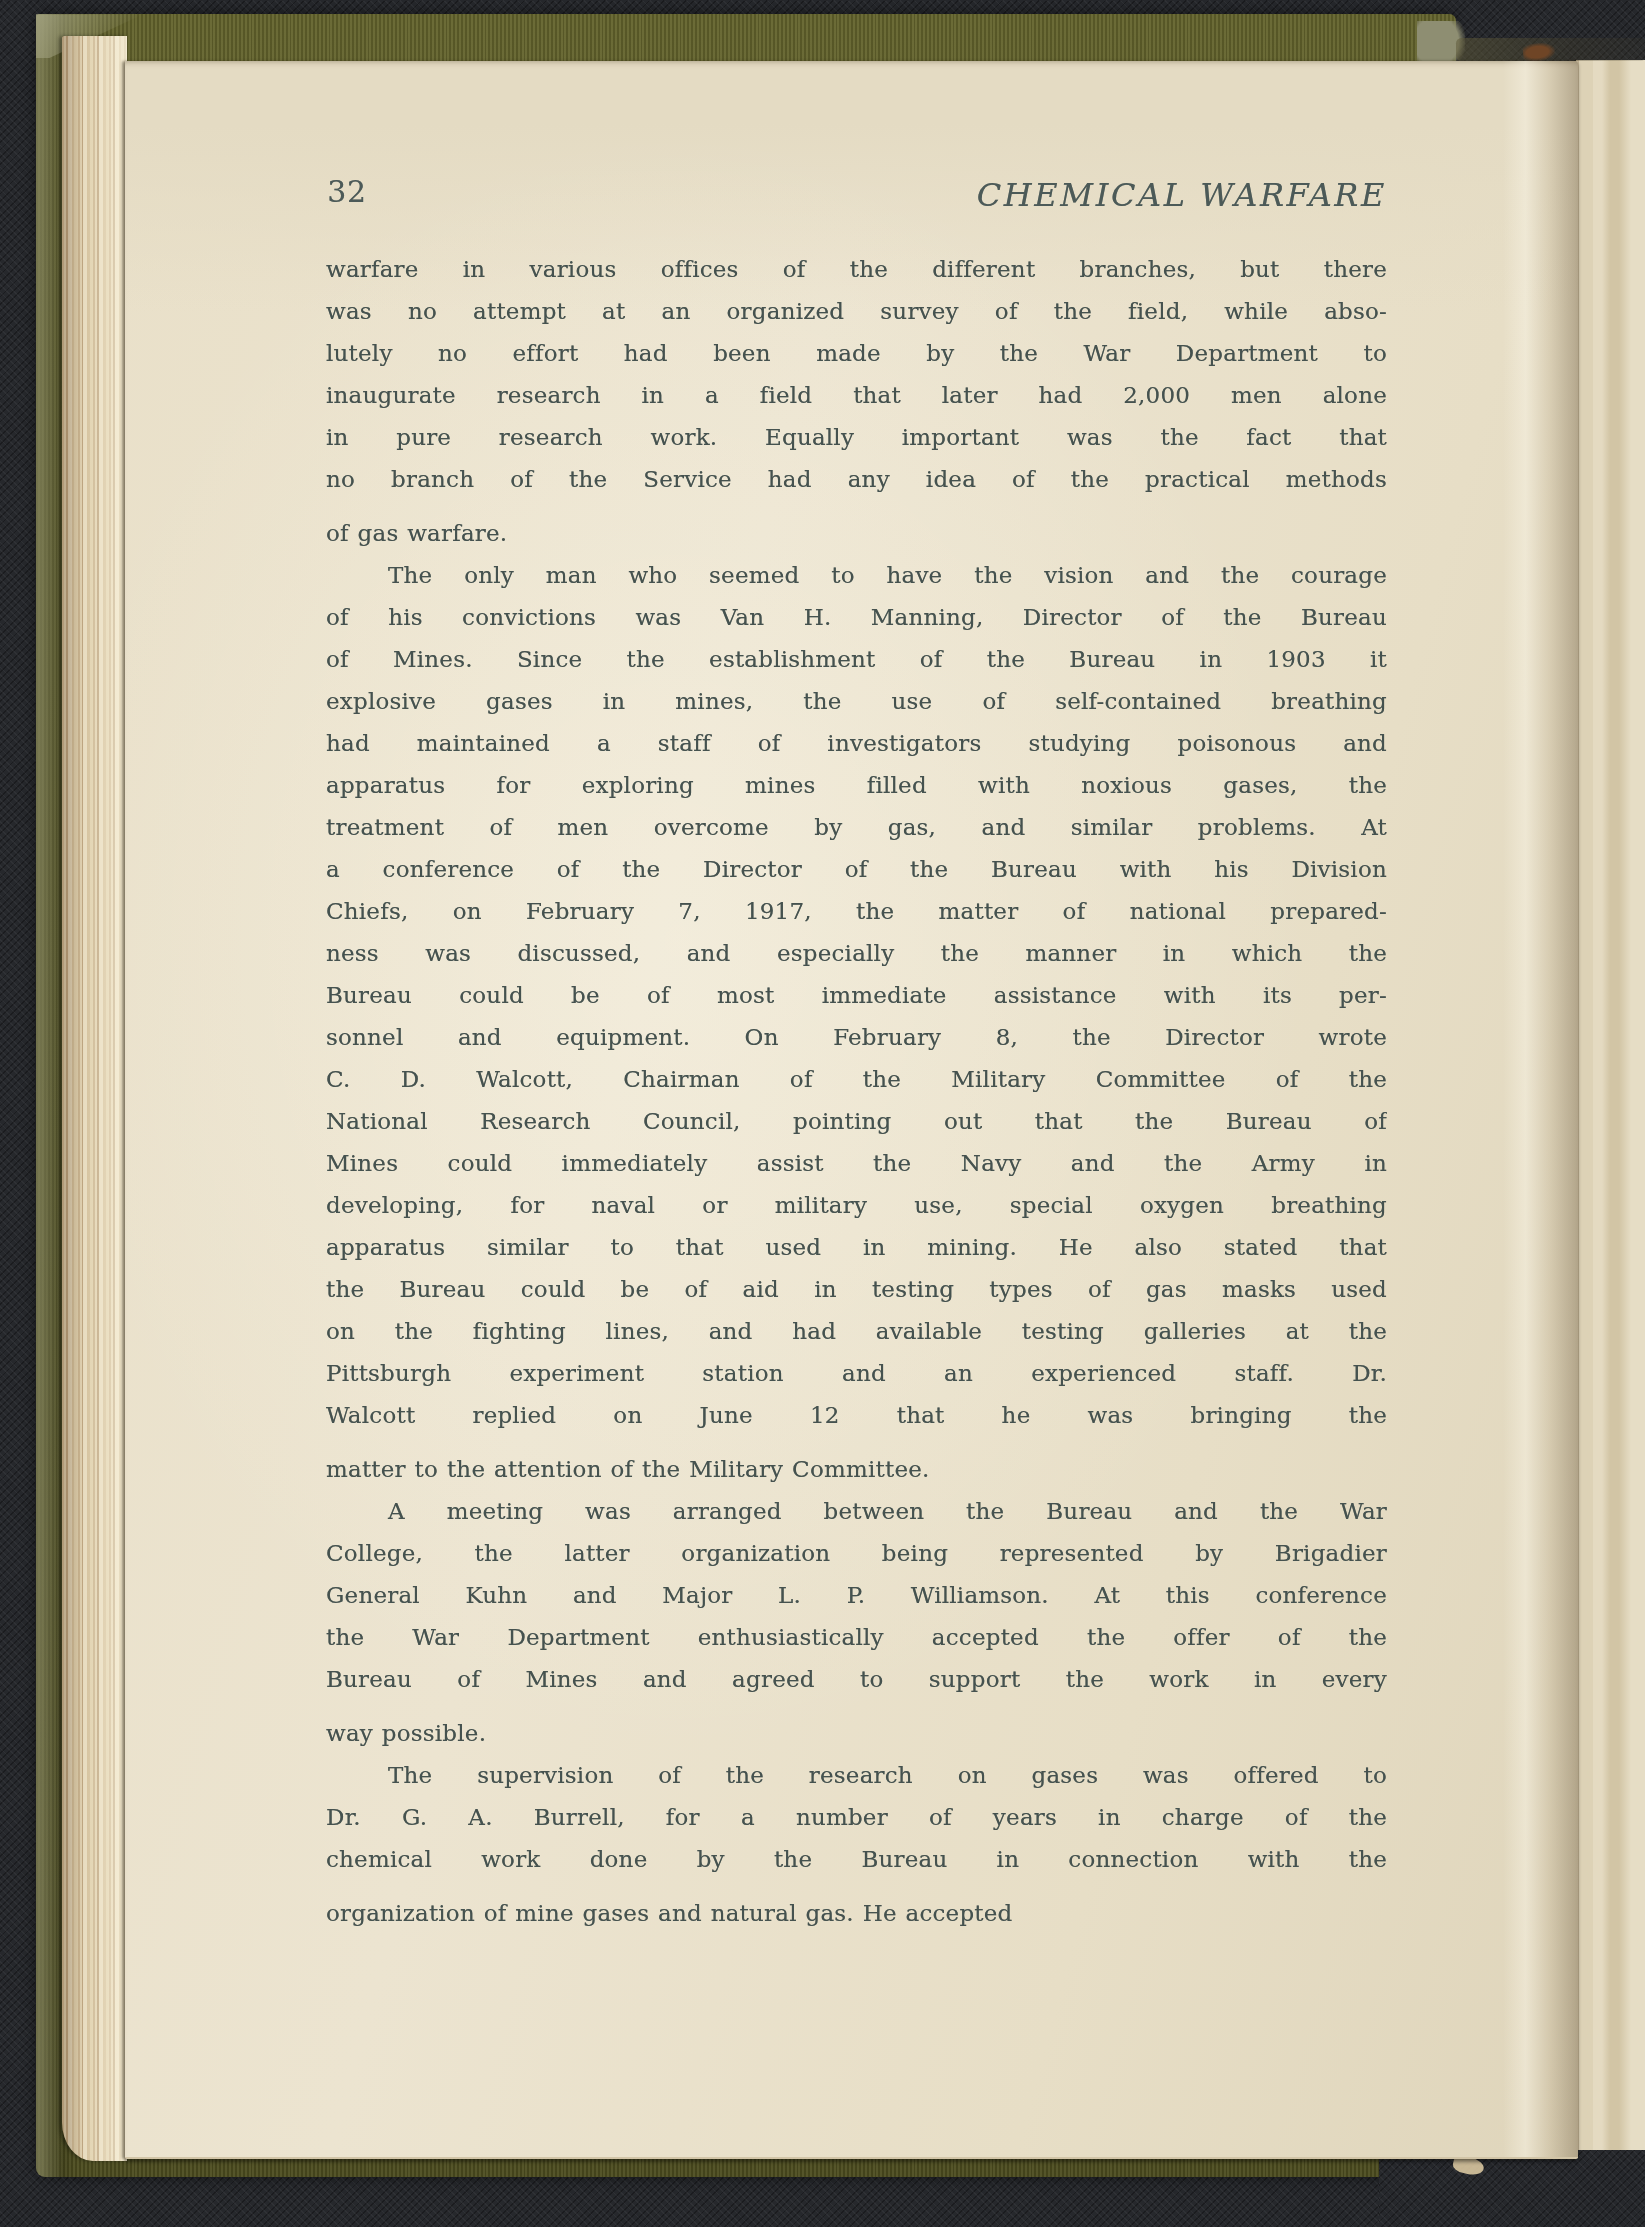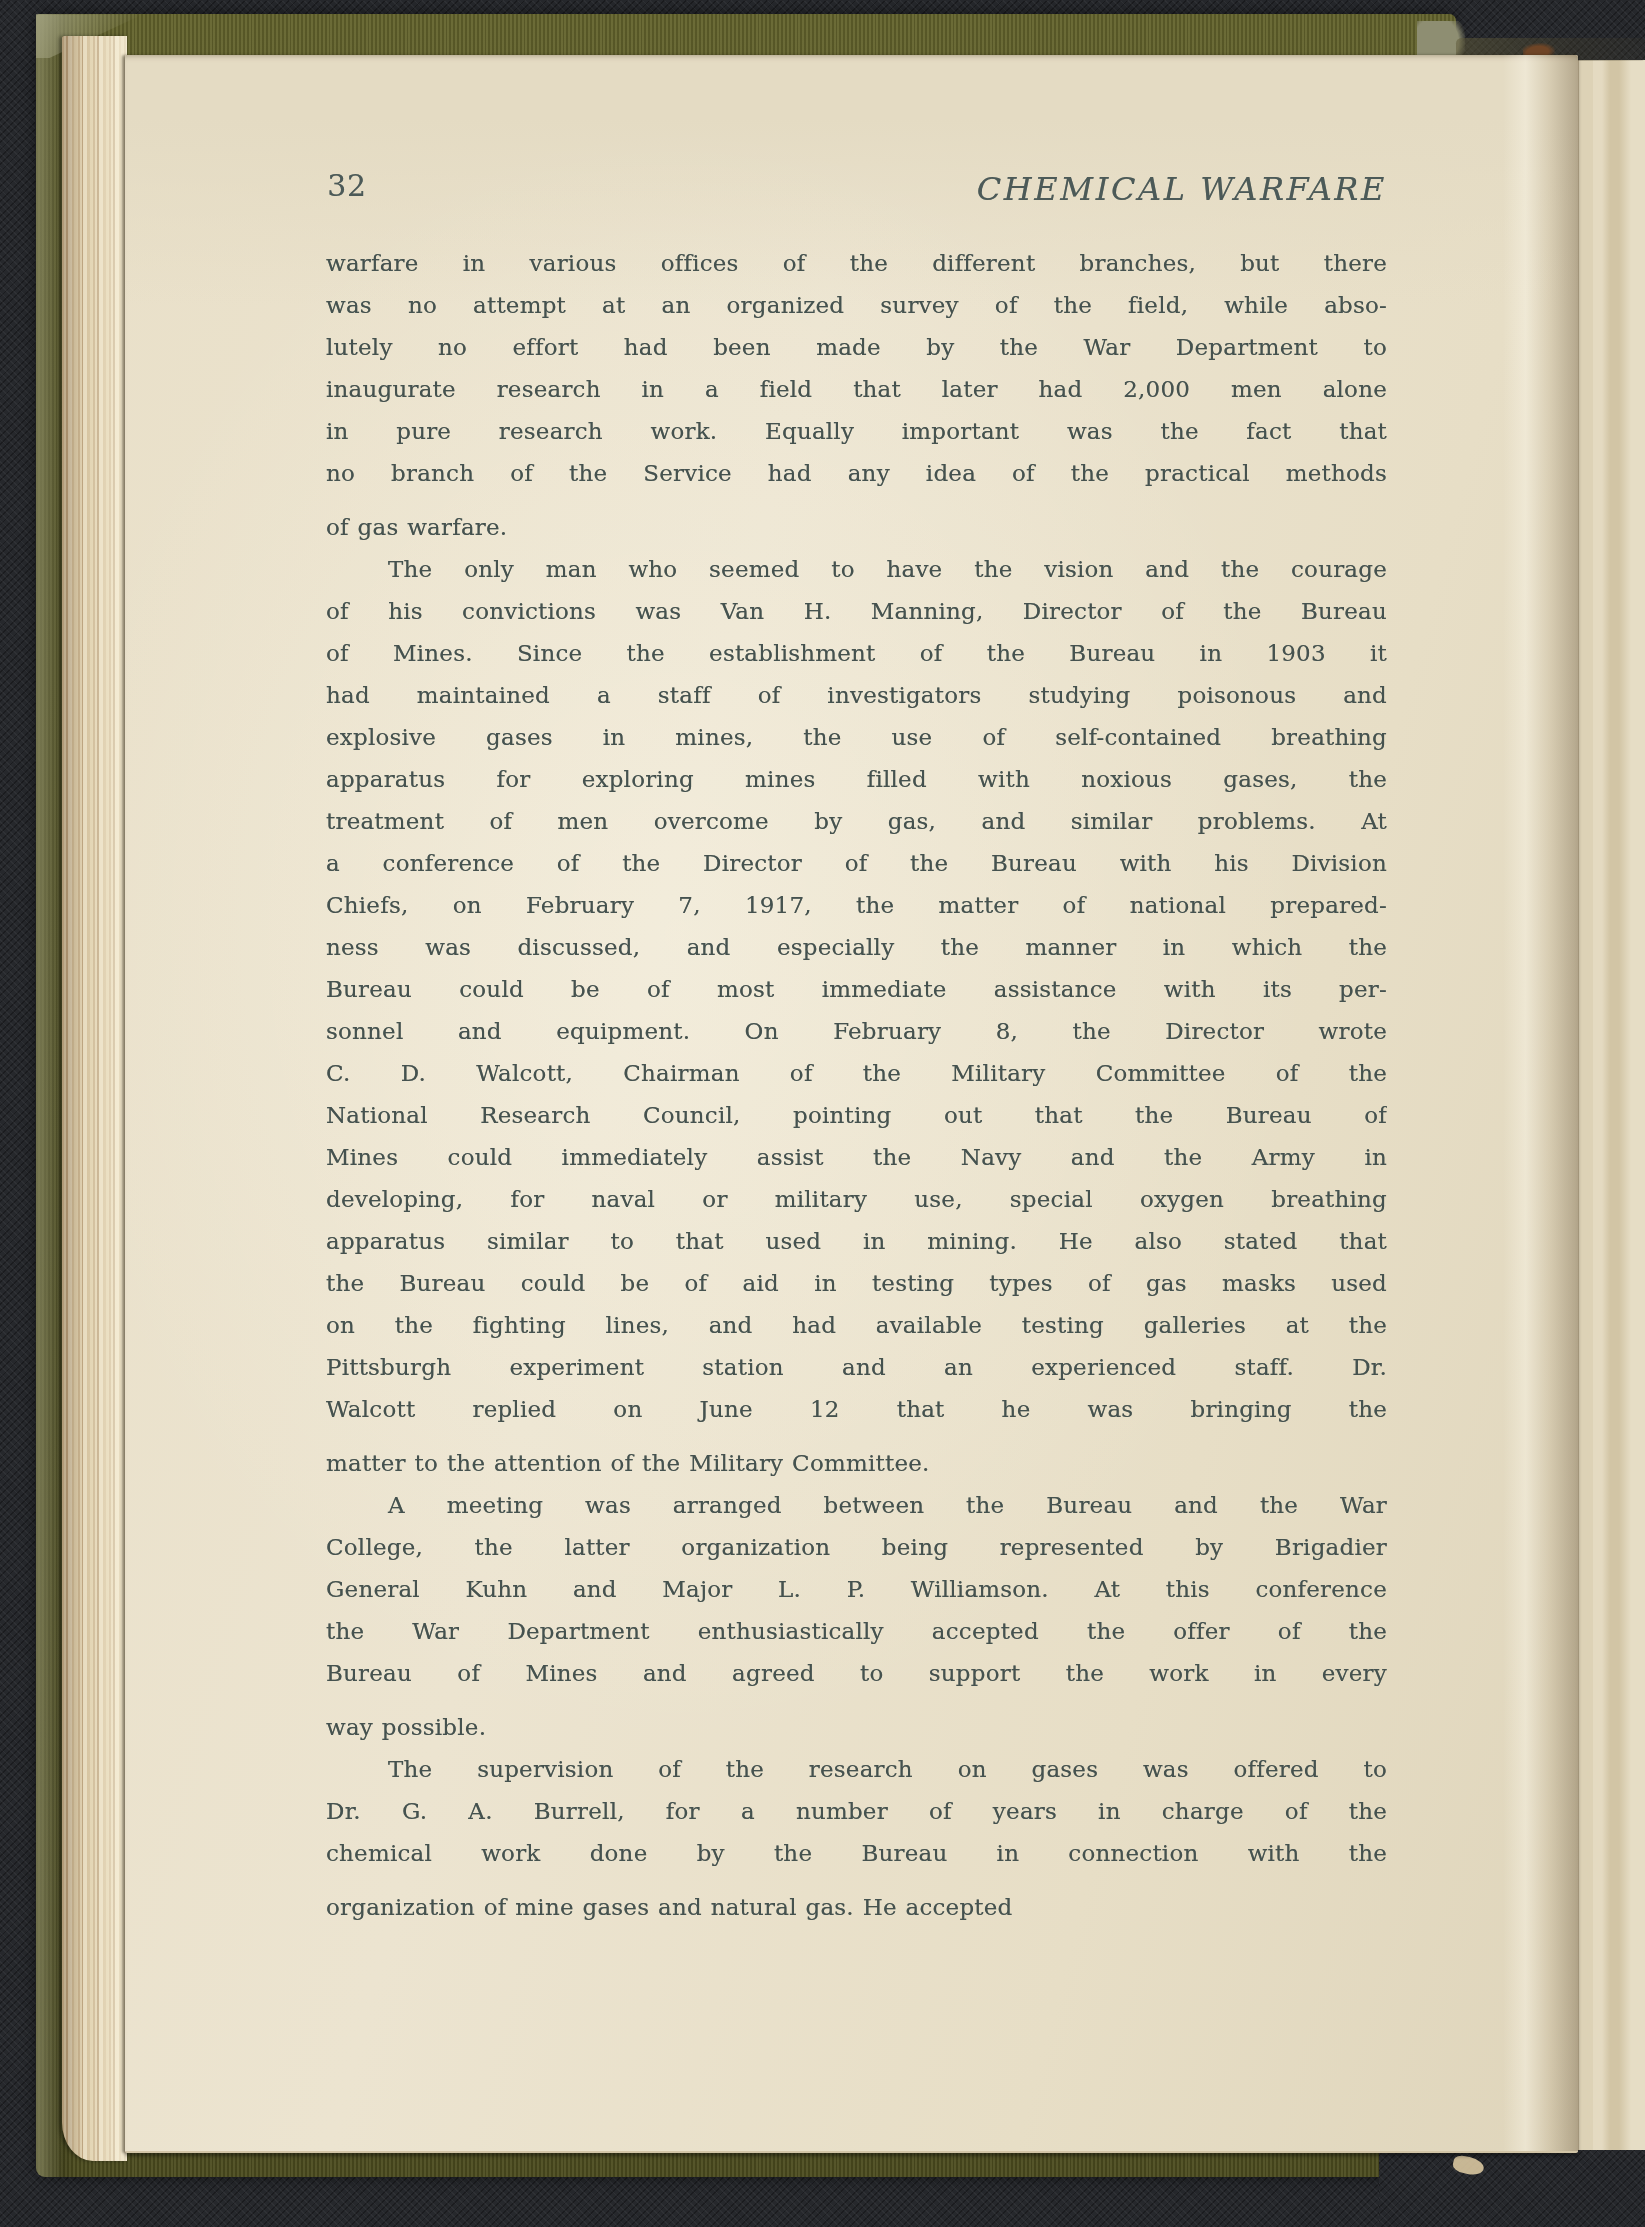--- a/index.html
+++ b/index.html
@@ -71,21 +71,21 @@
     background:linear-gradient(90deg, rgba(95,90,58,.55), rgba(70,65,45,.35) 60%, rgba(70,65,45,.15));
     border-radius:5.2px;
   }
   .damage-spot{
     position:absolute;left:1523px;top:43px;width:32px;height:18px;
     background:radial-gradient(ellipse at 45% 50%, var(--damage-brown,#6f4526) 0 45%, rgba(111,69,38,0) 75%);
     transform:rotate(-6deg);
   }
   
   .page{
-    position:absolute;left:125px;top:55px;width:1453px;height:2096px;
+    position:absolute;left:125px;top:61px;width:1453px;height:2096px;
     background:
       radial-gradient(ellipse 909px 1168px at 38% 42%, rgba(255,252,240,.35), rgba(255,252,240,0) 70%),
       linear-gradient(180deg, #e4dbc3 0 3%, rgba(228,219,195,0) 12%),
       linear-gradient(105deg, #e9e0c9 0%, #ece4d0 38%, #e7dec6 72%, #dfd5bb 100%);
     background-color:var(--page-cream,#e9e1cb);
     border-radius:1.9px 2.6px 1.9px 1.9px;
     border-bottom:2.6px solid #d2c5a7;
     box-shadow:-2.6px 0 2.6px rgba(60,50,30,.45), 0 2.6px 3.9px rgba(0,0,0,.4),
                inset 0 5.2px 6.5px -5.2px rgba(95,80,55,.55);
   }
@@ -148,22 +148,22 @@
       <div class="line">warfare in various offices of the different branches, but there</div>
       <div class="line">was no attempt at an organized survey of the field, while abso-</div>
       <div class="line">lutely no effort had been made by the War Department to</div>
       <div class="line">inaugurate research in a field that later had 2,000 men alone</div>
       <div class="line">in pure research work. Equally important was the fact that</div>
       <div class="line">no branch of the Service had any idea of the practical methods</div>
       <div class="line endline">of gas warfare.</div>
       <div class="line indent">The only man who seemed to have the vision and the courage</div>
       <div class="line">of his convictions was Van H. Manning, Director of the Bureau</div>
       <div class="line">of Mines. Since the establishment of the Bureau in 1903 it</div>
+      <div class="line">explosive gases in mines, the use of self-contained breathing</div>
       <div class="line">had maintained a staff of investigators studying poisonous and</div>
-      <div class="line">explosive gases in mines, the use of self-contained breathing</div>
       <div class="line">apparatus for exploring mines filled with noxious gases, the</div>
       <div class="line">treatment of men overcome by gas, and similar problems. At</div>
       <div class="line">a conference of the Director of the Bureau with his Division</div>
       <div class="line">Chiefs, on February 7, 1917, the matter of national prepared-</div>
       <div class="line">ness was discussed, and especially the manner in which the</div>
       <div class="line">Bureau could be of most immediate assistance with its per-</div>
       <div class="line">sonnel and equipment. On February 8, the Director wrote</div>
       <div class="line">C. D. Walcott, Chairman of the Military Committee of the</div>
       <div class="line">National Research Council, pointing out that the Bureau of</div>
       <div class="line">Mines could immediately assist the Navy and the Army in</div>

